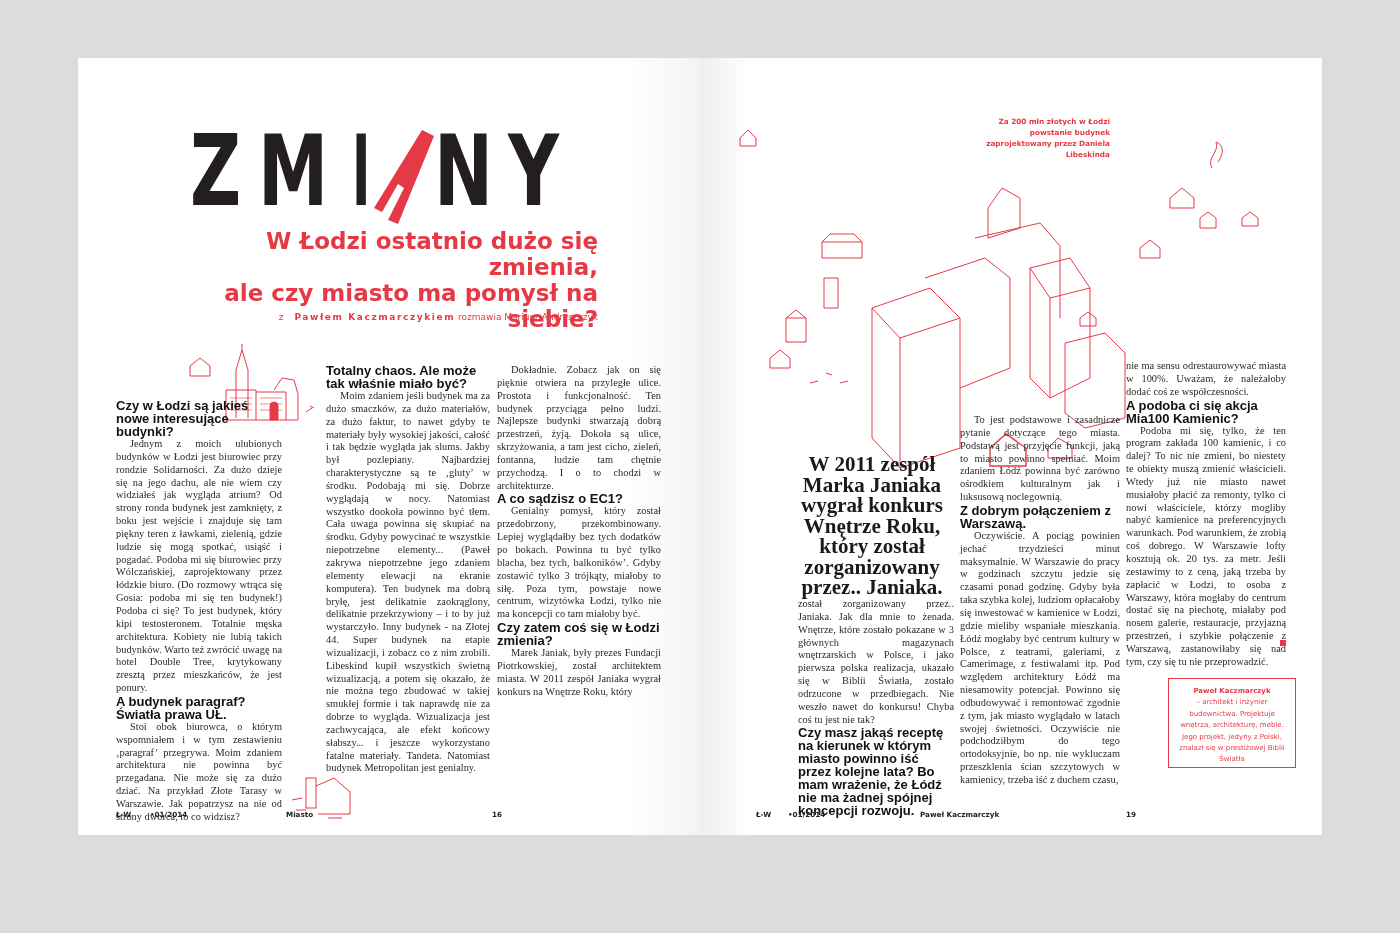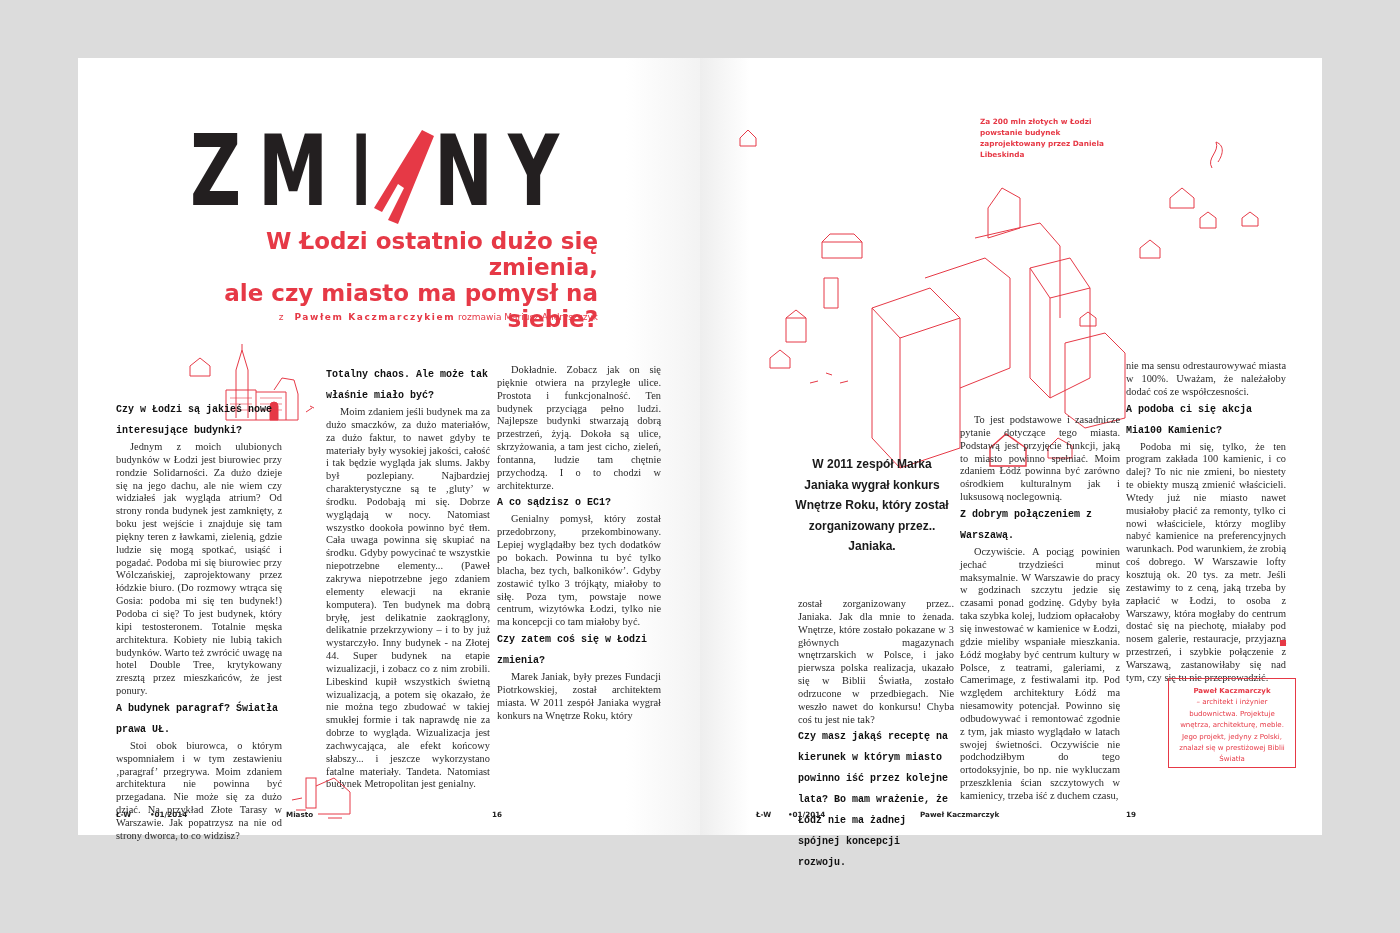--- a/index.html
+++ b/index.html
@@ -13,25 +13,25 @@
   .title .letter { position: absolute; top: 0; font-family: "DejaVu Sans", sans-serif; font-weight: bold; font-size: 98px; line-height: 94px; color: #231f20; transform: scaleX(0.72); transform-origin: left top; letter-spacing: 0; }
   .title svg { position: absolute; left: 0; top: 0; }
 
   .lede { position: absolute; left: 100px; top: 170px; width: 420px; text-align: right; font-family: "DejaVu Sans", sans-serif; font-weight: bold; color: #e63946; font-size: 23px; line-height: 26px; }
   .byline { position: absolute; left: 100px; top: 254px; width: 420px; text-align: right; font-family: "DejaVu Sans", sans-serif; font-size: 9px; color: #e63946; }
   .byline b { letter-spacing: 1.6px; font-weight: bold; margin-left: 8px; }
 
   .col { position: absolute; font-size: 10.4px; line-height: 12.85px; text-align: justify; hyphens: manual; color: #2a2a2a; }
   .col p { text-indent: 14px; }
   .col p.noindent { text-indent: 0; }
-  .col h3 { font-family: Liberation Mono, monospace; font-size: 10px; line-height: 21px; font-weight: bold; color: #111; text-align: left; }
+  .col h3 { font-family: Liberation Sans, sans-serif; font-size: 13px; line-height: 13px; font-weight: bold; color: #111; text-align: left; }
 
-  .pull { position: absolute; left: 92px; top: 396px; width: 160px; text-align: center; font-family: Liberation Sans, sans-serif; font-weight: bold; font-size: 12px; line-height: 20.5px; color: #1a1a1a; }
+  .pull { position: absolute; left: 92px; top: 396px; width: 160px; text-align: center; font-family: Liberation Serif, serif; font-weight: bold; font-size: 21px; line-height: 20.5px; color: #1a1a1a; }
 
-  .caption-top { position: absolute; left: 280px; top: 58px; width: 130px; text-align: left; font-family: "DejaVu Sans", sans-serif; font-weight: bold; font-size: 7.3px; line-height: 11px; color: #e63946; }
+  .caption-top { position: absolute; left: 280px; top: 58px; width: 130px; text-align: right; font-family: "DejaVu Sans", sans-serif; font-weight: bold; font-size: 7.3px; line-height: 11px; color: #e63946; }
 
   .bio { position: absolute; left: 468px; top: 620px; width: 128px; height: 90px; border: 1.5px solid #e63946; padding: 7px 4px; text-align: center; font-family: "DejaVu Sans", sans-serif; font-size: 7px; line-height: 11.4px; color: #e63946; }
   .bio .name { font-weight: bold; }
 
   .footer { position: absolute; top: 752px; font-family: "DejaVu Sans", sans-serif; font-weight: bold; font-size: 7.2px; color: #222; }
   .endmark { position: absolute; width: 6px; height: 6px; background: #e63946; }
   .drawing { position: absolute; }
 </style>
 </head>
 <body>

